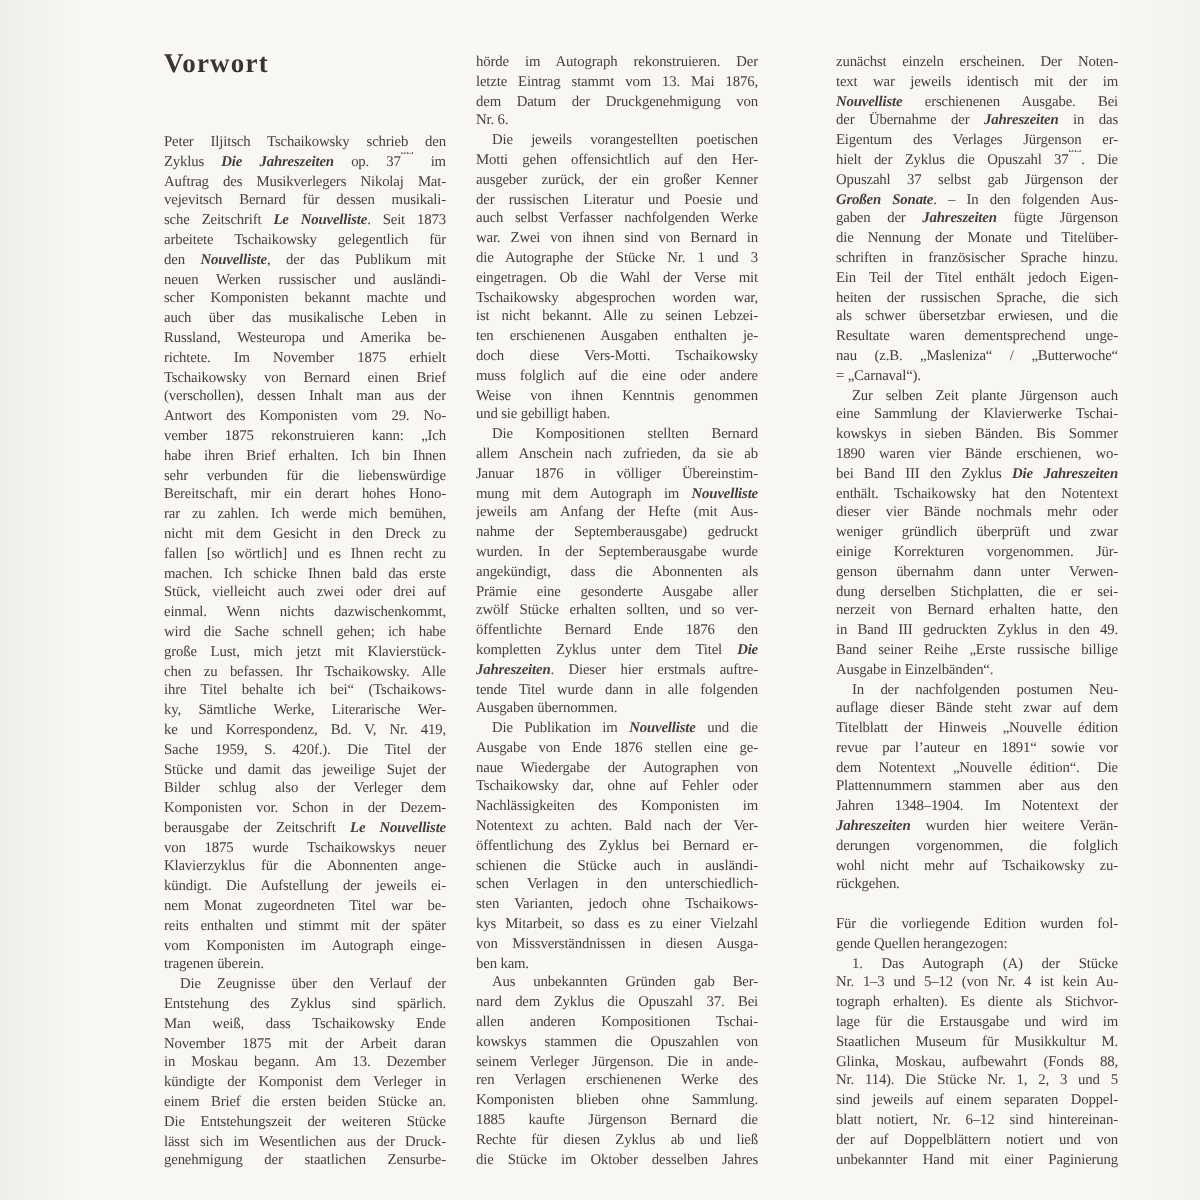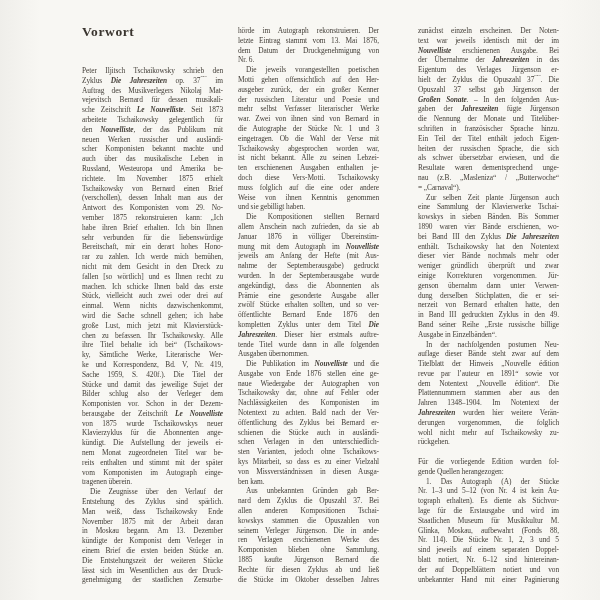--- a/index.html
+++ b/index.html
@@ -118,21 +118,21 @@
     </div>
   <div class="col" id="col2">
       <div class="line">hörde im Autograph rekonstruieren. Der</div>
       <div class="line">letzte Eintrag stammt vom 13. Mai 1876,</div>
       <div class="line">dem Datum der Druckgenehmigung von</div>
       <div class="line end">Nr. 6.</div>
       <div class="line indent">Die jeweils vorangestellten poetischen</div>
       <div class="line">Motti gehen offensichtlich auf den Her-</div>
       <div class="line">ausgeber zurück, der ein großer Kenner</div>
       <div class="line">der russischen Literatur und Poesie und</div>
-      <div class="line">mehr selbst Verfasser literarischer Werke</div>
+      <div class="line">auch selbst Verfasser nachfolgenden Werke</div>
       <div class="line">war. Zwei von ihnen sind von Bernard in</div>
       <div class="line">die Autographe der Stücke Nr. 1 und 3</div>
       <div class="line">eingetragen. Ob die Wahl der Verse mit</div>
       <div class="line">Tschaikowsky abgesprochen worden war,</div>
       <div class="line">ist nicht bekannt. Alle zu seinen Lebzei-</div>
       <div class="line">ten erschienenen Ausgaben enthalten je-</div>
       <div class="line">doch diese Vers-Motti. Tschaikowsky</div>
       <div class="line">muss folglich auf die eine oder andere</div>
       <div class="line">Weise von ihnen Kenntnis genommen</div>
       <div class="line end">und sie gebilligt haben.</div>

